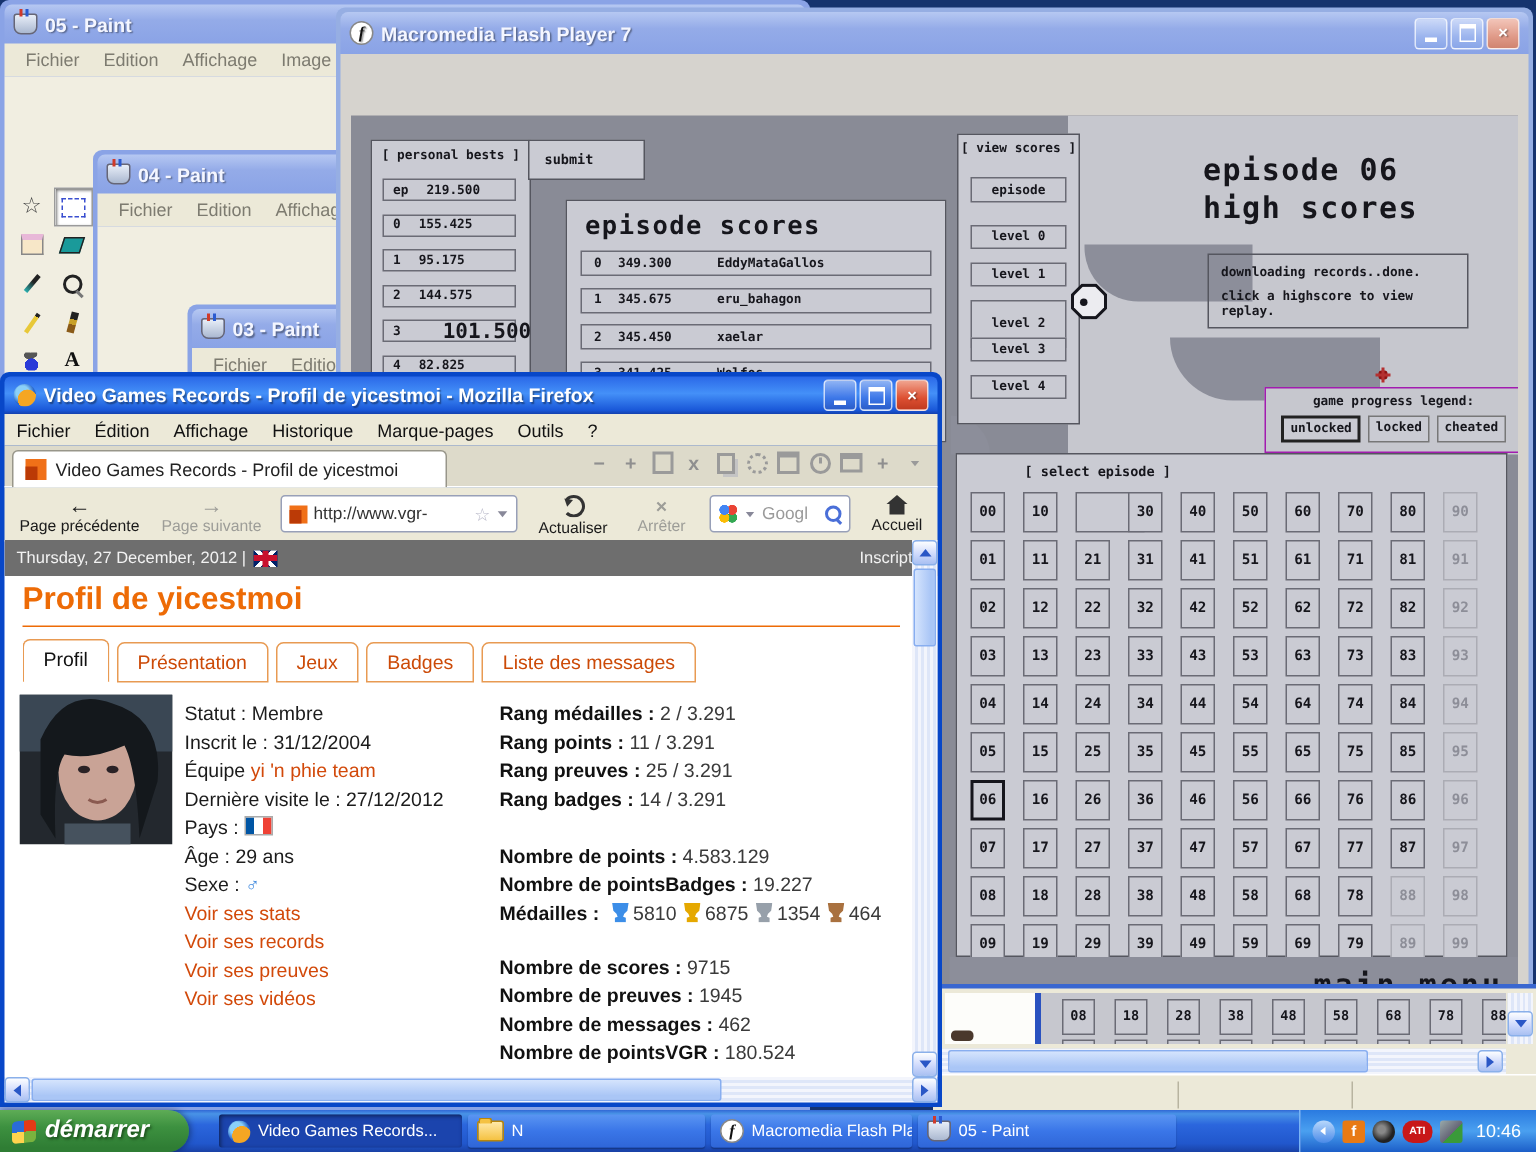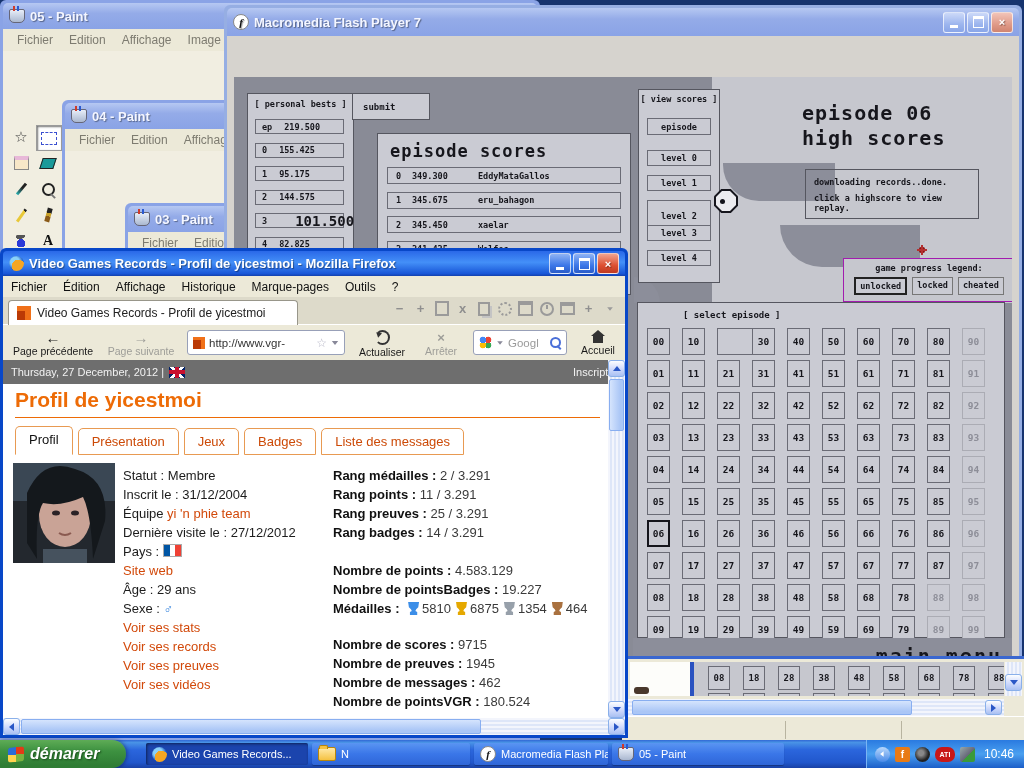--- a/index.html
+++ b/index.html
@@ -674,21 +674,20 @@
       <ellipse cx="62" cy="50" rx="4" ry="2.5" fill="#2a2226"></ellipse>
       <path d="M46 70 Q52 74 58 70" stroke="#8a5a50" stroke-width="2" fill="none"></path>
       <rect x="30" y="86" width="44" height="14" fill="#46525e"></rect>
     </svg>
     <div id="left-info" style="position:absolute;left:120px;top:108px;">
           <div class="pline"><div style="display: inline;">Statut : </div><div style="display: inline;">Membre</div></div>
           <div class="pline"><div style="display: inline;">Inscrit le : </div><div style="display: inline;">31/12/2004</div></div>
           <div class="pline"><div style="display: inline;">Équipe </div><div class="plink" style="display: inline;">yi 'n phie team</div></div>
           <div class="pline"><div style="display: inline;">Dernière visite le : </div><div style="display: inline;">27/12/2012</div></div>
           <div class="pline"><div style="display: inline;">Pays : </div><span class="fr-flag"></span></div>
-          <div class="pline"><div class="plink" style="display: inline;">Site web</div></div>
           <div class="pline"><div style="display: inline;">Âge : </div><div style="display: inline;">29 ans</div></div>
           <div class="pline"><div style="display: inline;">Sexe : </div><div class="male" style="display: inline;">♂</div></div>
           <div class="pline"><div class="plink" style="display: inline;">Voir ses stats</div></div>
           <div class="pline"><div class="plink" style="display: inline;">Voir ses records</div></div>
           <div class="pline"><div class="plink" style="display: inline;">Voir ses preuves</div></div>
           <div class="pline"><div class="plink" style="display: inline;">Voir ses vidéos</div></div>
         </div>
     <div id="right-stats" style="position:absolute;left:330px;top:108px;">
           <div class="sline"><b>Rang médailles : </b><span>2 / 3.291</span></div>
           <div class="sline"><b>Rang points : </b><span>11 / 3.291</span></div>

